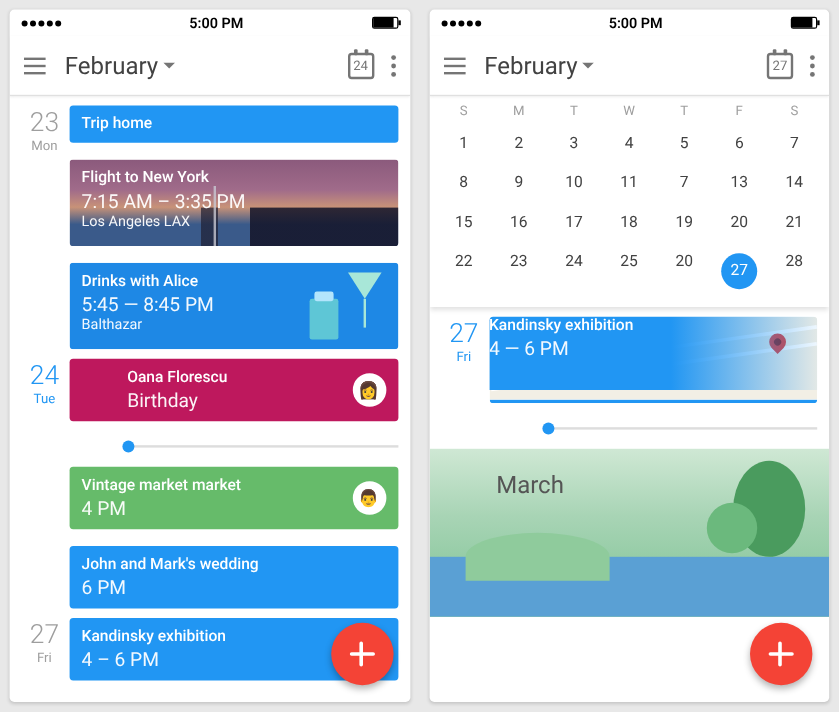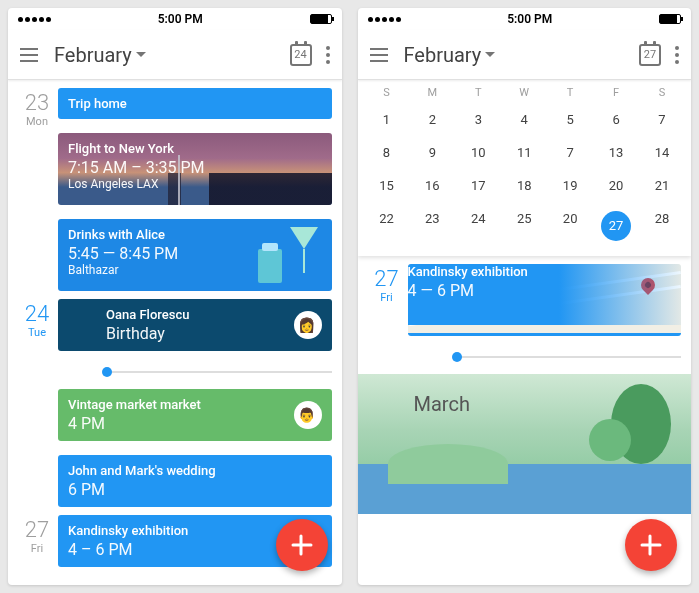--- a/index.html
+++ b/index.html
@@ -141,21 +141,21 @@
             </div>
           </div>
         </div>
       </div>
       <div class="day-block">
         <div class="date-col">
           <div class="date-num active">24</div>
           <div class="date-day active">Tue</div>
         </div>
         <div class="events-col">
-          <div class="event" style="background: #0c4a6e; padding-left: 48px;">
+          <div class="event" style="background: #be185d; padding-left: 48px;">
             <div class="title">Oana Florescu</div>
             <div class="time">Birthday</div>
             <div class="avatar">👩</div>
           </div>
           <div class="now-line">
             <div class="now-dot"></div>
           </div>
           <div class="event" style="background: rgb(102, 187, 106);">
             <div class="title">Vintage market market</div>
             <div class="time">4 PM</div>

